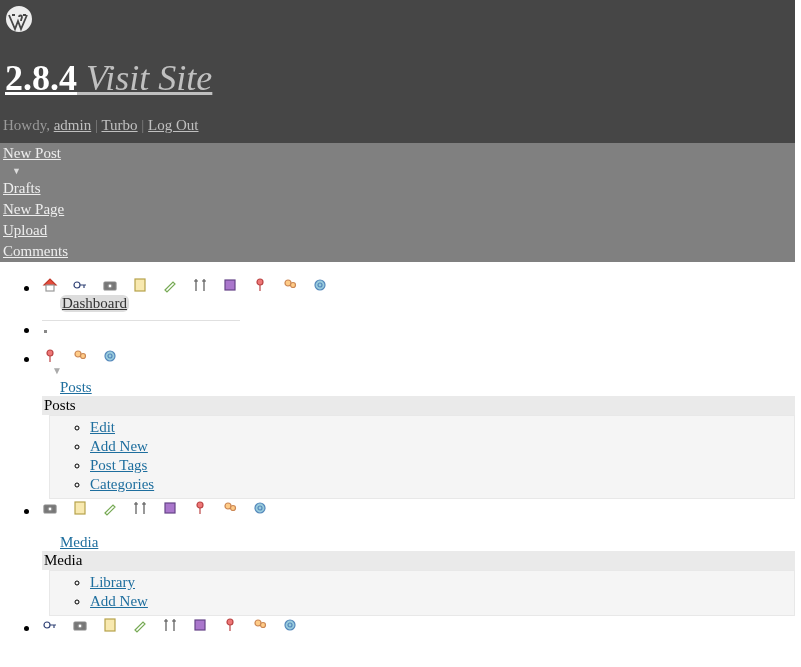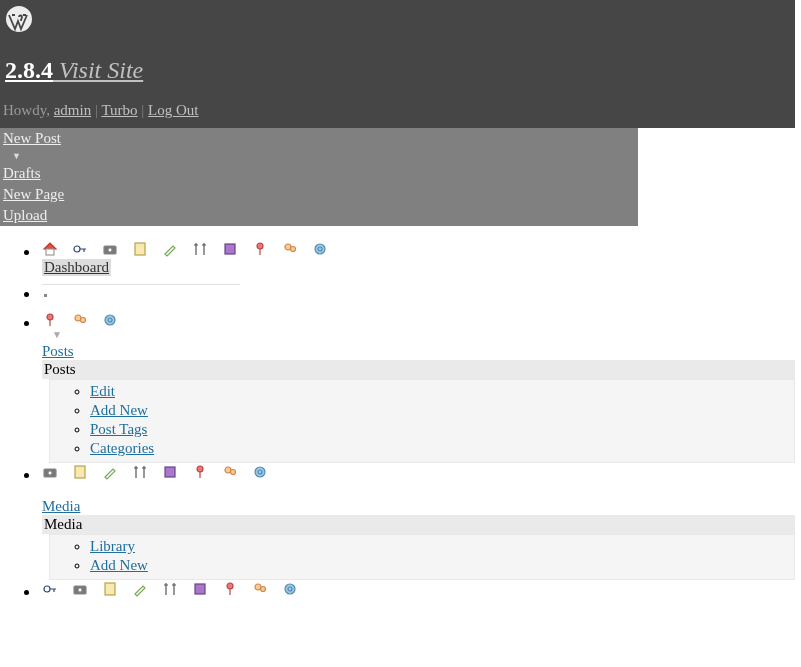--- a/index.html
+++ b/index.html
@@ -11,21 +11,21 @@
       background: #464646;
       color: #999;
       padding: 3px 0 3px 3px;
       width: 795px;
     }
     .wp-logo {
       width: 32px; height: 32px;
       display: block;
     }
     .site-title {
-      font-size: 24px;
+      font-size: 36px;
       font-weight: bold;
       color: #fff;
       margin-top: 18px;
       padding: 4px 2px;
       display: inline-block;
     }
     .site-title a {
       color: #c0c0c0;
       text-decoration: underline;
       font-style: italic;
@@ -42,21 +42,21 @@
       color: #9a9a9a;
       margin-top: 14px;
       padding-bottom: 6px;
     }
     .howdy a { color: #c0c0c0; }
     .howdy .sep { color: #808080; }
     
     
     .quick-bar {
       background: #808080;
-      width: 638px;
+      width: 795px;
     }
     .quick-bar a {
       color: #eee;
       font-size: 15px;
       display: block;
       padding: 2px 3px;
     }
     .quick-bar .new-post-row {
       background: #808080;
       padding: 0;
@@ -85,21 +85,22 @@
       width: 16px; height: 16px;
       display: inline-block;
       flex-shrink: 0;
     }
     .nav .item-label {
       color: #1e6e9e;
       font-size: 15px;
       text-decoration: underline;
       display: inline-block;
       padding: 0;
-      margin-left: 2px;
+      margin-left: 20px;
+      border-radius: 6px;
     }
     .nav .dashboard-label {
       background: #ddd;
       color: #333;
       padding: 0 2px;
     }
     .nav .sep-line {
       width: 198px;
       border-top: 1px solid #e0e0e0;
       margin: 8px 0 8px 2px;
@@ -178,20 +179,21 @@
 </div>
 
 <div class="quick-bar">
   <div class="new-post-row">
       <a>New Post</a>
     </div>
   <div class="tri-row"><span>▼</span></div>
   <a>Drafts</a>
   <a>New Page</a>
   <a>Upload</a>
+  <a>Comments</a>
 </div>
 
 <nav class="nav">
   <ul>
 
     <li class="bullet">
       <div class="sprite-row">
         <span class="sprite"><svg class="mini-icon house" viewBox="0 0 16 16">
               <path class="roof" d="M2 8 L8 2 L14 8 Z"></path>
               <rect x="4" y="8" width="8" height="6" fill="#fff" stroke="#999"></rect>

